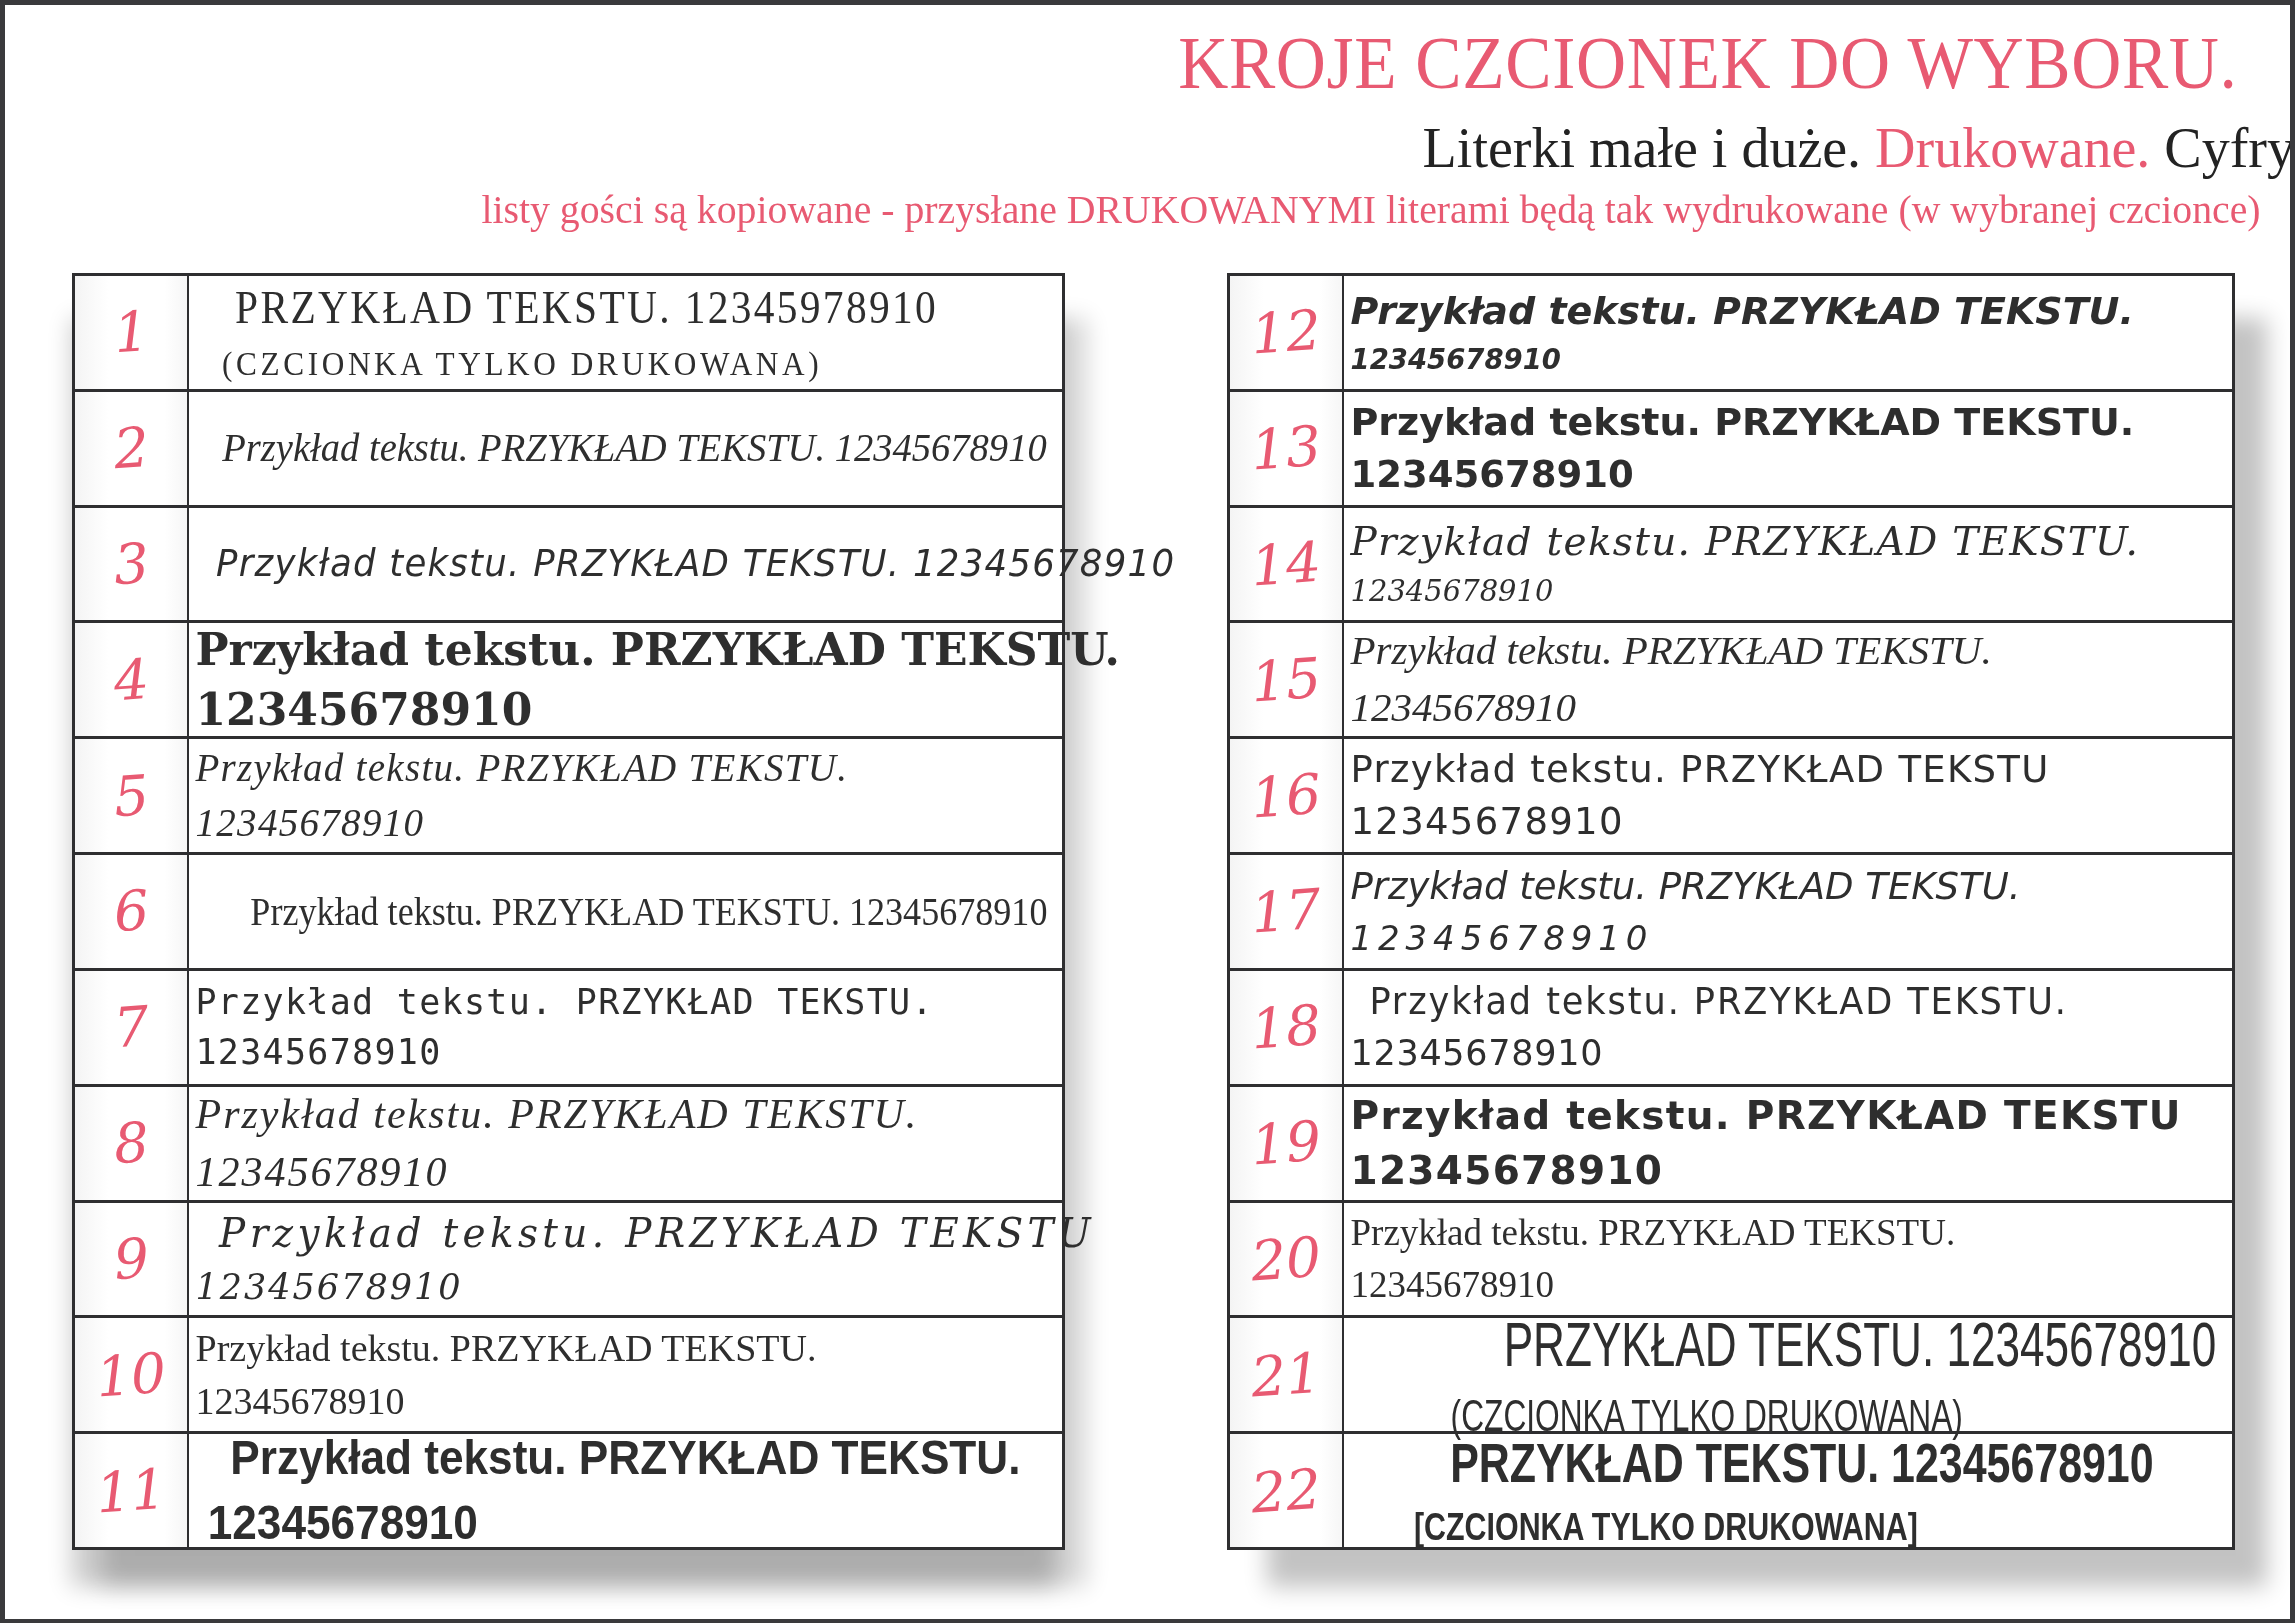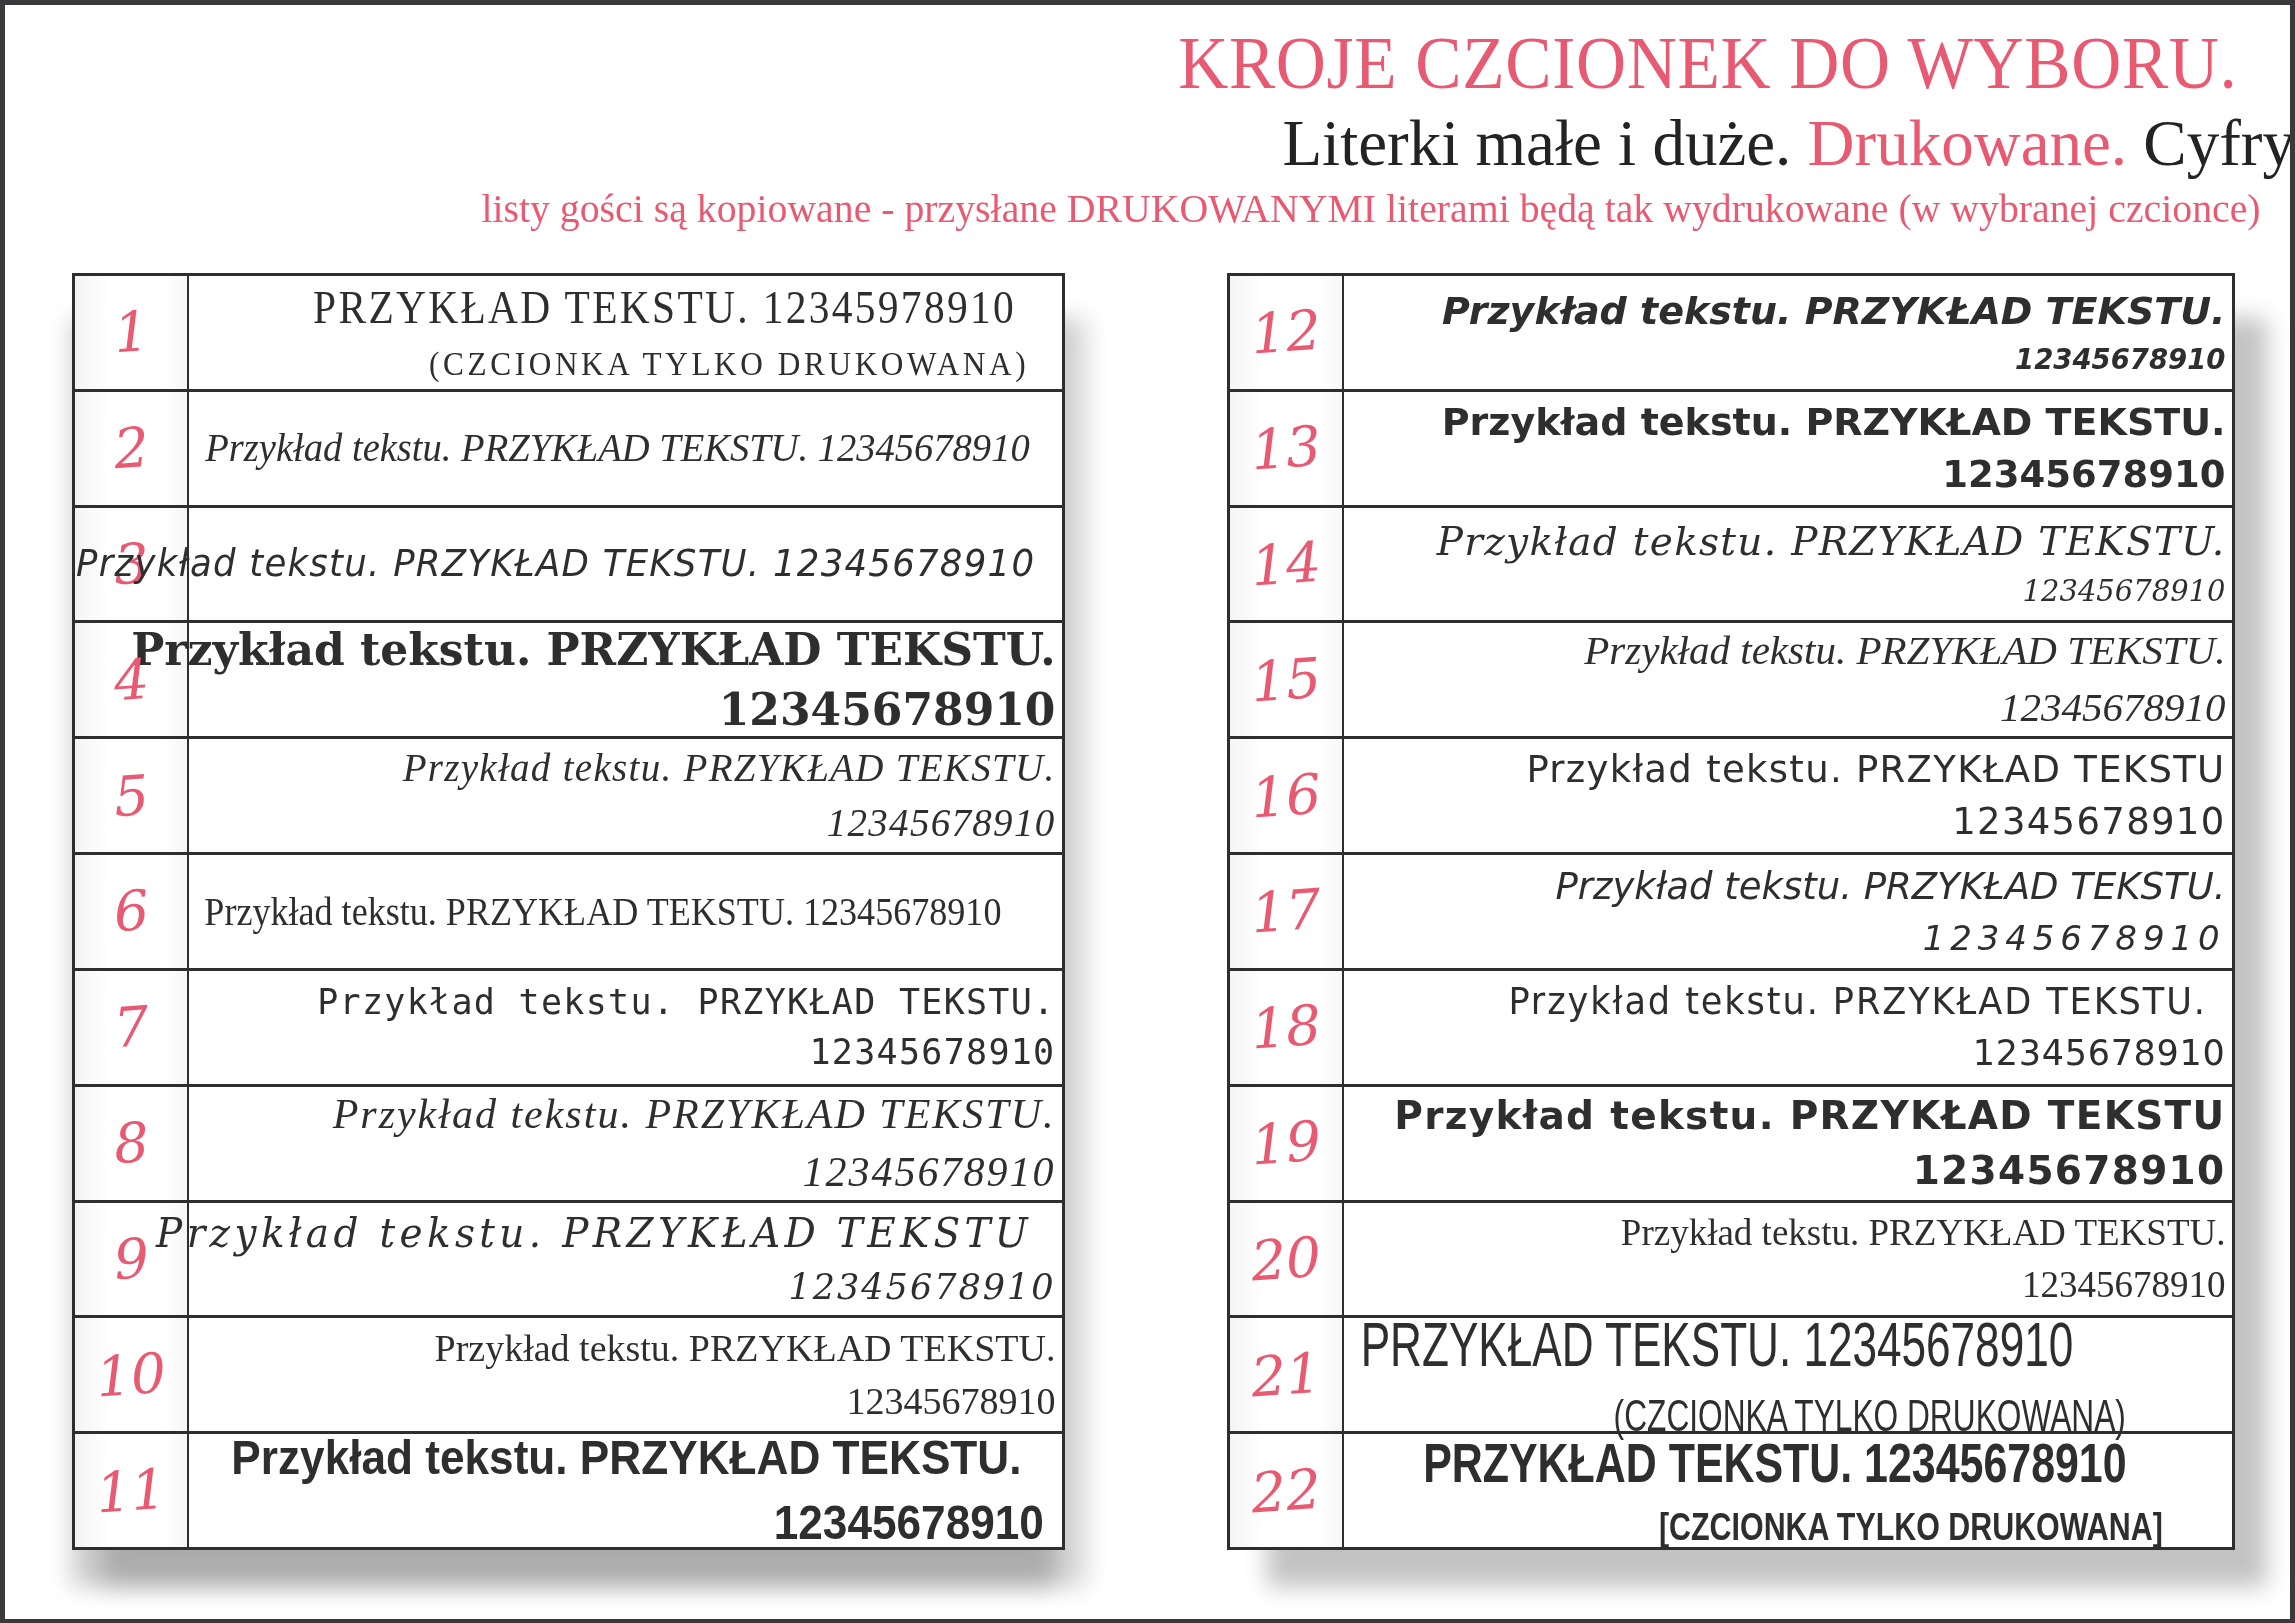--- a/index.html
+++ b/index.html
@@ -12,21 +12,21 @@
     pointer-events:none;
   }
   
   .header{position:absolute;top:0;left:0;right:0;text-align:right;}
   .title{
     margin-top:26px;font-size:73px;line-height:1.05;color:var(--accent);
     font-family:"Liberation Serif", serif;letter-spacing:0.7px;
     transform:scaleX(.95);transform-origin:center;
   }
   .subtitle{
-    margin-top:6px;font-size:65px;line-height:1.05;color:#232323;
+    margin-top:16px;font-size:56px;line-height:1.05;color:#232323;
     font-family:"Liberation Serif", serif;
   }
   .subtitle .hl{color:var(--accent);}
   .note{
     margin-top:10.5px;font-size:41px;line-height:1.05;color:var(--accent);
     font-family:"Liberation Serif", serif;transform:scaleX(.97);transform-origin:center;
   }
   
   .ftable{
     position:absolute;top:273px;height:1277px;background:#fff;
@@ -40,21 +40,21 @@
   .row:first-child{border-top:none;}
   .num{
     width:112px;flex:0 0 112px;border-right:2.6px solid #2e2e30;
     display:flex;align-items:center;justify-content:center;
     color:var(--accent);font-family:"DejaVu Serif", serif;
     font-style:italic;font-size:55px;
     background:linear-gradient(90deg,#f4f4f4 0%,#ffffff 30%,#ffffff 80%,#f6f6f6 100%);
   }
   .num span{display:inline-block;transform:rotate(-4deg);}
   .cell{
-    flex:1;display:flex;flex-direction:column;align-items:flex-end;justify-content:center;
+    flex:1;display:flex;flex-direction:column;align-items:flex-start;justify-content:center;
     gap:11px;min-width:0;padding:3.9px 6.5px;box-sizing:border-box;
   }
   .ln{white-space:nowrap;line-height:1.12;transform-origin:center;}
   
   .r1 .ln1{font-family:"Liberation Serif",serif;font-size:46px;letter-spacing:2.6px;transform:scaleX(.9);}
   .r1 .ln2{font-family:"Liberation Serif",serif;font-size:34px;letter-spacing:3.9px;transform:scaleX(.92);}
   .r2 .ln1{font-family:"Liberation Serif",serif;font-style:italic;font-size:41px;transform:scaleX(.94);}
   .r3 .ln1{font-family:"DejaVu Sans",sans-serif;font-style:italic;font-size:37px;letter-spacing:1.3px;transform:scaleX(.96);}
   .r4 .ln{font-family:"DejaVu Serif",serif;font-weight:bold;font-size:44px;}
   .r5 .ln{font-family:"Liberation Serif",serif;font-style:italic;font-size:39px;letter-spacing:1.3px;}

